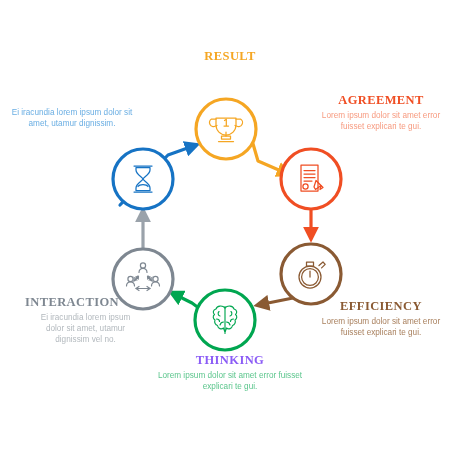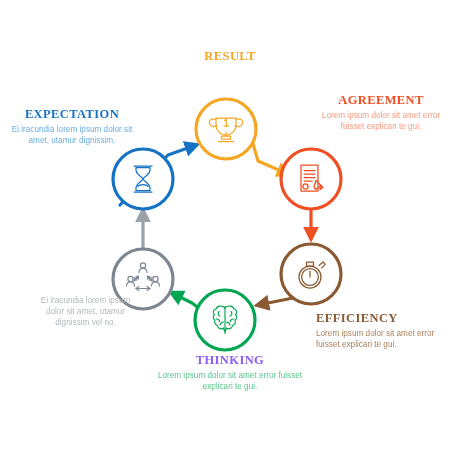--- a/index.html
+++ b/index.html
@@ -49,22 +49,22 @@
   
   #label-agreement {
     left: 316px; top: 94px; width: 130px;
     text-align: center;
   }
   #label-agreement .title { color: #f04e23; }
   #label-agreement .desc  { color: #f79b80; }
 
   
   #label-efficiency {
-    left: 316px; top: 312px; width: 130px;
-    text-align: left;
+    left: 316px; top: 300px; width: 130px;
+    text-align: center;
   }
   #label-efficiency .title { color: #8a5a33; }
   #label-efficiency .desc  { color: #a9805e; }
 
   
   #label-thinking {
     left: 150px; top: 354px; width: 160px;
     text-align: center;
   }
   #label-thinking .title { color: #8b5cf6; }
@@ -237,19 +237,19 @@
   <div class="title">EFFICIENCY</div>
   <div class="desc">Lorem ipsum dolor sit amet error fuisset explicari te gui.</div>
 </div>
 
 <div class="label" id="label-thinking">
   <div class="title">THINKING</div>
   <div class="desc">Lorem ipsum dolor sit amet error fuisset explicari te gui.</div>
 </div>
 
 <div class="label" id="label-interaction">
+  <div class="title">INTERACTION</div>
   <div class="desc">Ei iracundia lorem ipsum dolor sit amet, utamur dignissim vel no.</div>
 </div>
 
 <div class="label" id="label-expectation">
-  <div class="title">EXPECTATION</div>
   <div class="desc">Ei iracundia lorem ipsum dolor sit amet, utamur dignissim.</div>
 </div>
 
 </body></html>

